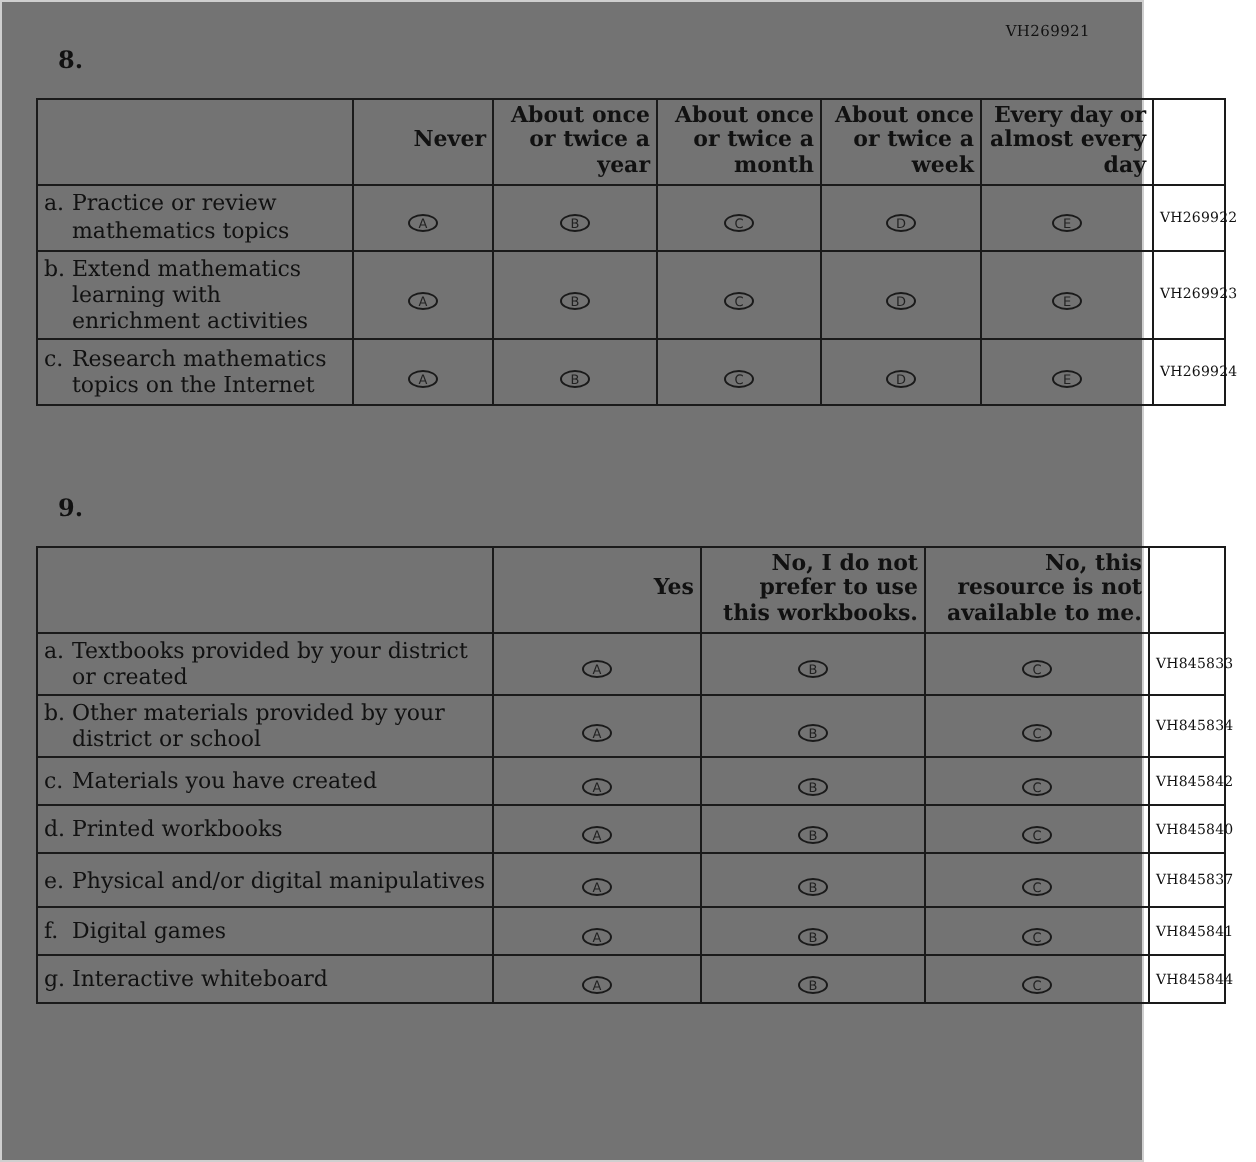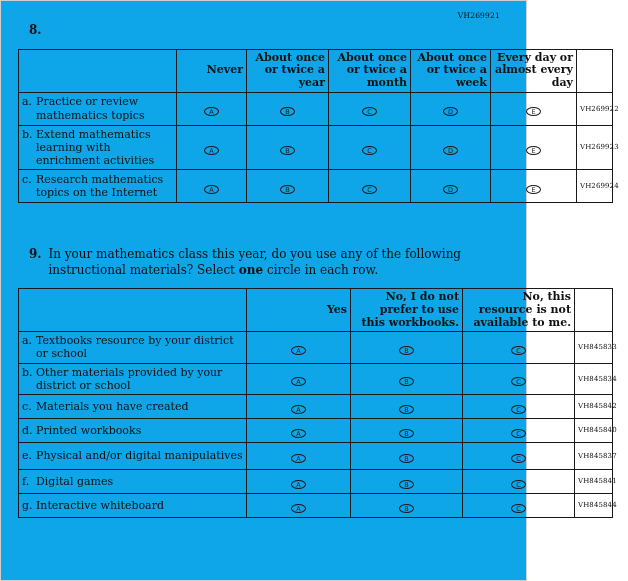--- a/index.html
+++ b/index.html
@@ -4,24 +4,24 @@
 <style>
   * { box-sizing: border-box; }
   html, body { margin: 0; padding: 0; background: #ffffff; }
   body {
     width: 628px; height: 581px;
     font-family: "DejaVu Serif", "Liberation Serif", serif;
     color: #111;
     overflow: hidden;
   }
   .page {
-    width: 527px; height: 581px;
+    width: 572px; height: 581px;
     border: 1px solid #cfcfcf;
     padding: 10px 16px 0 16px;
-    background: #0ea5e9;
+    background: #737373;
   }
   .section-code {
     text-align: right;
     font-size: 7.5px;
     letter-spacing: 0.2px;
     padding-right: 10px;
     height: 10px;
     line-height: 10px;
   }
   .question {
@@ -170,21 +170,20 @@
         <td class="code-cell">VH269924</td>
       </tr>
     </tbody>
   </table>
 
   <div class="q9-gap"></div>
 
 
   <div class="question">
     <span class="qnum">9.</span>
-    <span class="qtext"><span>In your mathematics class this year, do you use any of the following instructional materials? Select </span><b>one</b><span> circle in each row.</span></span>
   </div>
 
   <table class="grid">
     <colgroup>
       <col style="width:228px">
         <col style="width:104px">
         <col style="width:112px">
         <col style="width:112px">
         <col style="width:38px">
     </colgroup>
@@ -195,21 +194,21 @@
         <th class="colhead">No, I do not prefer to use this workbooks.</th>
         <th class="colhead">No, this resource is not available to me.</th>
         <th class="colhead"></th>
       </tr>
     </thead>
     <tbody class="q9-rows">
       <tr>
         <td class="label-cell tall">
           <div class="label-wrap">
               <span class="row-letter">a.</span>
-              <span class="row-text">Textbooks resource by your district or school</span>
+              <span class="row-text">Textbooks provided by your district or created</span>
             </div>
         </td>
         <td class="oval-cell"><span class="oval">A</span></td>
         <td class="oval-cell"><span class="oval">B</span></td>
         <td class="oval-cell"><span class="oval">C</span></td>
         <td class="code-cell">VH845833</td>
       </tr>
       <tr>
         <td class="label-cell tall">
           <div class="label-wrap">

